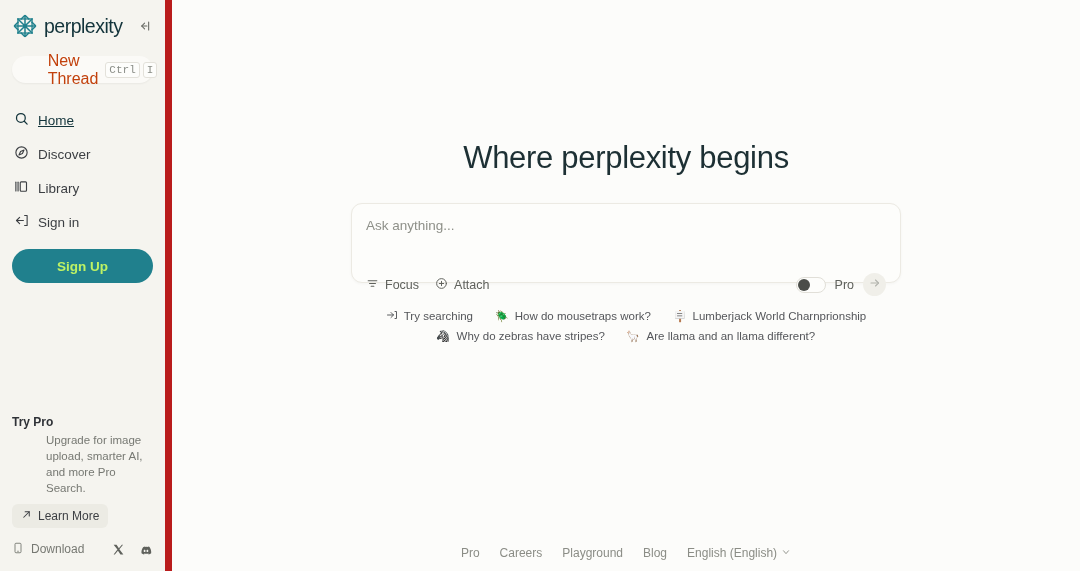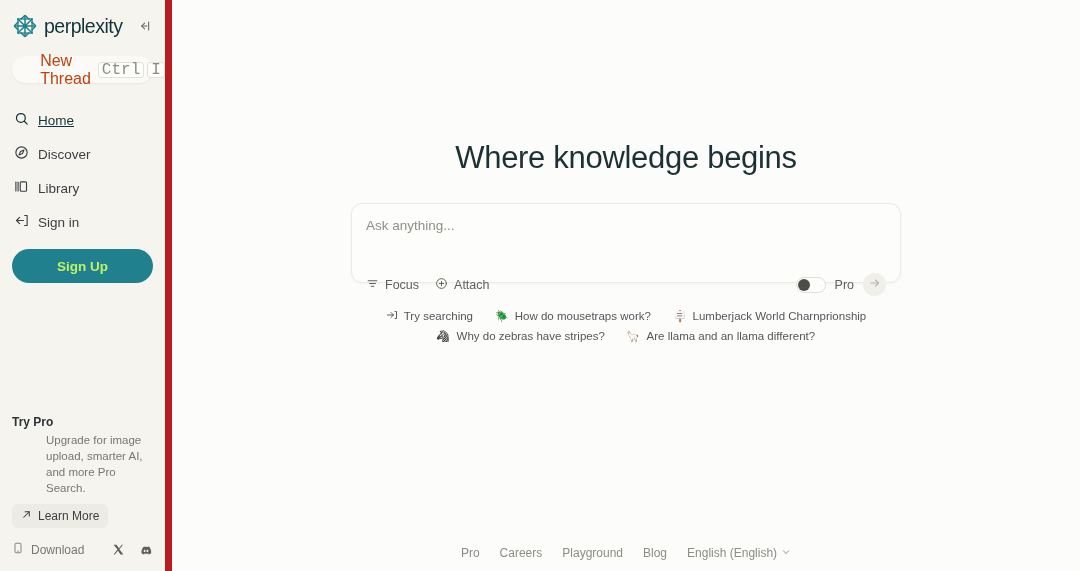--- a/index.html
+++ b/index.html
@@ -39,21 +39,21 @@
     border-radius: 16px;
     height: 27px;
     display: flex; align-items: center; justify-content: center;
     gap: 7px; cursor: pointer;
     box-shadow: 0 1px 2px rgba(0,0,0,.05);
   }
   .new-thread-label { font-size: 16px; color: #c2410c; margin-left: 40px; }
   .kbd-group { display: flex; gap: 3px; }
   .kbd {
     font-family: "Liberation Mono", monospace;
-    font-size: 16px; color: #8a8d87;
+    font-size: 11px; color: #8a8d87;
     border: 1px solid #e3e1da; border-radius: 3px;
     padding: 0 3px; line-height: 14px; background: #fdfdfb;
   }
 
   .nav { margin-top: 20px; display: flex; flex-direction: column; }
   .nav-item {
     display: flex; align-items: center; gap: 9px;
     padding: 8px 12px 8px 14px; cursor: pointer;
     color: #3c3f43; font-size: 13.5px;
   }
@@ -86,21 +86,21 @@
     display: inline-flex; align-items: center; gap: 6px;
     background: #ecebe4; border-radius: 6px;
     padding: 5px 9px; font-size: 12px; color: #3c3f43;
     cursor: pointer;
   }
   .sidebar-footer {
     display: flex; align-items: center;
     padding: 14px 12px 14px 12px; gap: 8px;
   }
   .download {
-    display: flex; align-items: center; gap: 7px;
+    display: flex; align-items: flex-start; gap: 7px;
     font-size: 12px; color: #767872; cursor: pointer;
   }
   .social { margin-left: auto; display: flex; gap: 14px; }
   .social span { cursor: pointer; color: #5f615c; display: flex; }
 
   
   .main {
     flex: 1 1 auto; position: relative;
     display: flex; flex-direction: column; align-items: center;
     background: #fcfcfa;
@@ -286,21 +286,21 @@
           <svg width="14" height="14" viewBox="0 0 24 24" fill="currentColor">
             <path d="M19 7.2a14 14 0 0 0-3.6-1.1l-.3.6a11 11 0 0 0-4.2 0l-.3-.6A14 14 0 0 0 7 7.2C4.6 10.8 4 14.2 4.3 17.6a14 14 0 0 0 4.3 2.2l.9-1.5a9 9 0 0 1-1.4-.7l.3-.2a10 10 0 0 0 8.4 0l.3.2a9 9 0 0 1-1.4.7l.9 1.5a14 14 0 0 0 4.3-2.2c.4-4-.6-7.4-2.9-10.4ZM9.6 15.3c-.9 0-1.6-.8-1.6-1.8s.7-1.8 1.6-1.8 1.6.8 1.6 1.8-.7 1.8-1.6 1.8Zm4.8 0c-.9 0-1.6-.8-1.6-1.8s.7-1.8 1.6-1.8 1.6.8 1.6 1.8-.7 1.8-1.6 1.8Z"></path>
           </svg>
         </span>
       </div>
     </div>
   </aside>
 
   <main class="main">
 
-    <h1 class="headline">Where knowledge begins</h1>
+    <h1 class="headline">Where perplexity begins</h1>
 
     <div class="search-card">
       <input class="ask-input" type="text" placeholder="Ask anything..." style="">
       <div class="card-bottom">
         <div class="card-action">
           <span>
             <svg width="13" height="13" viewBox="0 0 24 24" fill="none" stroke="currentColor" stroke-width="1.9" stroke-linecap="round">
               <line x1="4" y1="7" x2="20" y2="7"></line>
                 <line x1="6.5" y1="12" x2="17.5" y2="12"></line>
                 <line x1="9.5" y1="17" x2="14.5" y2="17"></line>

